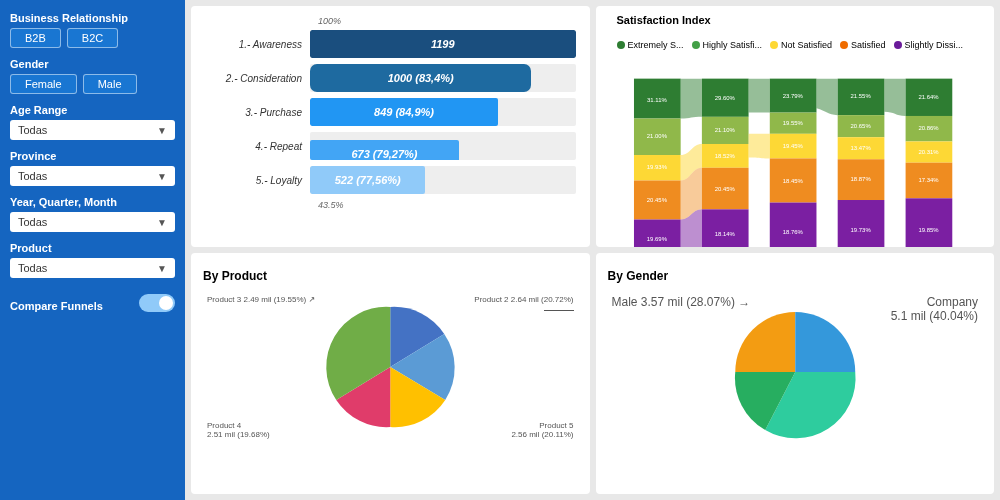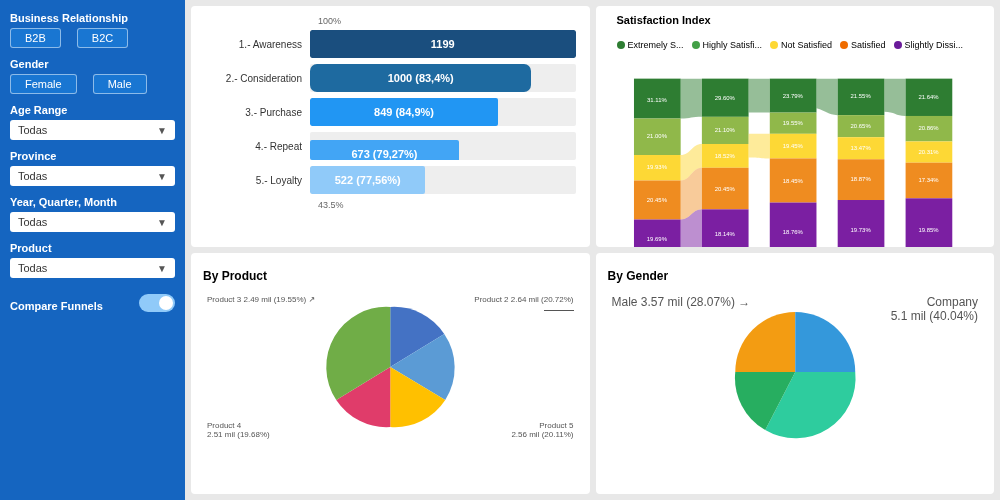--- a/index.html
+++ b/index.html
@@ -15,21 +15,21 @@
       display: flex;
       flex-direction: column;
       gap: 10px;
     }
     .sidebar-section-label {
       font-weight: 700;
       font-size: 11px;
       margin-bottom: 4px;
       color: #fff;
     }
-    .btn-group { display: flex; gap: 16px; }
+    .btn-group { display: flex; gap: 6px; }
     .toggle-btn {
       background: #1976d2;
       border: 1px solid rgba(255,255,255,0.5);
       color: white;
       padding: 3px 14px;
       border-radius: 3px;
       cursor: pointer;
       font-size: 11px;
     }
     .dropdown-wrapper {
@@ -93,20 +93,21 @@
       background: white;
       border-radius: 4px;
       padding: 10px;
       overflow: hidden;
     }
 
     
     #funnel-panel {
       padding: 10px 14px;
       position: relative;
+      font-style: italic;
     }
     .funnel-scale {
       display: flex;
       justify-content: space-between;
       font-size: 9px;
       color: #666;
       margin-bottom: 4px;
     }
     .funnel-bar-row {
       display: flex;

